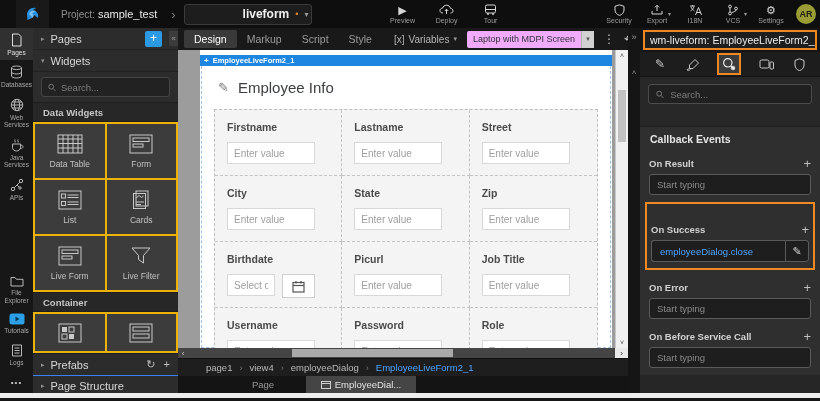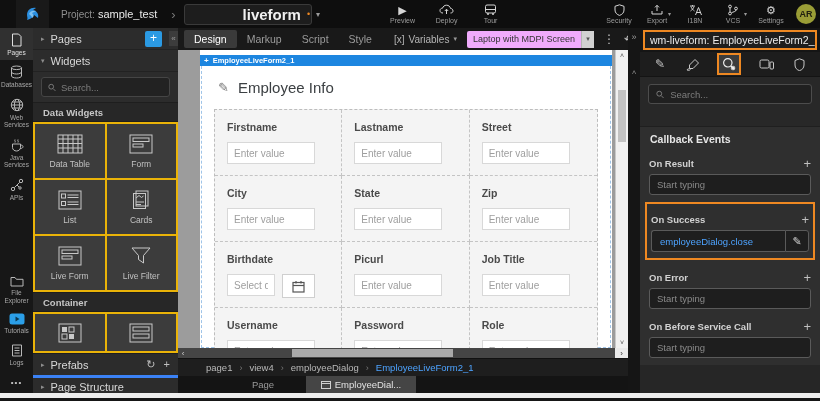--- a/index.html
+++ b/index.html
@@ -9,21 +9,21 @@
     background: #101010; font-family: "Liberation Sans", sans-serif;
     -webkit-font-smoothing: antialiased;
   }
   
   .topbar { position:absolute; top:0; left:0; right:0; height:28px; background:#0e0e0e; display:flex; align-items:center;margin-left:16px; }
   .logo { width:33px; height:28px; background:#191919; display:flex; align-items:center; justify-content:center; }
   .proj { margin-left:12px; font-size:10px; color:#8f8f8f; white-space:nowrap; }
   .proj b { color:#e8e8e8; font-size:11px; font-weight:normal; margin-left:3px; }
   .tb-sep { color:#7a7a7a; font-size:13px; margin:0 8px 0 14px; }
   .page-select { display:flex; align-items:center; gap:6px; background:#1d1d1d; border:1px solid #3a3a3a; border-radius:3px; height:21px; width:128px; padding:0 6px; }
-  .page-select .pname { color:#f0f0f0; font-size:15px; font-weight:bold;padding-left:46px; }
+  .page-select .pname { color:#f0f0f0; font-size:12px; font-weight:bold;padding-left:46px; }
   .page-select .mod-dot { color:#ee8822; font-size:9px; }
   .page-select .chev { margin-left:auto; color:#9a9a9a; font-size:8px; }
   .tb-actions { display:flex; margin-left:72px; gap:6px; }
   .tbi { display:flex; flex-direction:column; align-items:center; width:38px; cursor:pointer; }
   .tbi .lab { font-size:7px; color:#9c9c9c; margin-top:1px; white-space:nowrap; }
   .tbi .glyph { color:#d6d6d6; font-size:11px; line-height:12px; height:12px; }
   .tb-right { display:flex; margin-left:auto; align-items:center; gap:0px; padding-right:4px; }
   .tbi .icw { position:relative; height:12px; display:flex; align-items:center; }
   .mini-chev { position:absolute; right:-8px; bottom:-1px; font-size:6px; color:#9a9a9a; }
   .avatar { width:20px; height:20px; border-radius:50%; background:#9a9d36; color:#20200f; font-size:9px; font-weight:bold; display:flex; align-items:center; justify-content:center; margin-left:6px; }
@@ -112,21 +112,21 @@
   .rtab.active { border:2px solid #ee8822; background:#3c3c3c; }
   .rtab .pg { font-size:12px; }
   .rsearch { margin:7px 8px 0; height:20px; background:#202020; border:1px solid #4c4c4c; border-radius:3px; display:flex; align-items:center; padding:0 7px; gap:6px; flex:none; }
   .rhead { margin-top:22px; background:#2f2f2f; border-top:1px solid #1f1f1f; color:#e6e6e6; font-size:10.5px; font-weight:bold; padding:6px 10px; flex:none; }
   .callbacks { padding:2px 9px 0; background:#2f2f2f; flex:none; }
   .evt-row { display:flex; align-items:center; justify-content:space-between; height:21px; }
   .evt-label { color:#d2d2d2; font-size:9.5px; font-weight:bold; }
   .evt-plus { color:#c0c0c0; font-size:13px; cursor:pointer; }
   .evt-input { width:100%; height:21px; background:#1e1e1e; border:1px solid #5a5a5a; border-radius:3px; color:#ccc; font-size:9.5px; padding:0 7px; margin-bottom:7px; font-family:"Liberation Sans",sans-serif; outline:none; }
   .evt-input::placeholder { color:#8a8a8a; }
-  .success-group { border:2px solid #ee8822; margin:0 -4px 7px; padding:5px 4px 6px; }
+  .success-group { border:2px solid #ee8822; margin:0 -4px 7px; padding:15px 4px 6px; }
   .evt-value { display:flex; }
   .val-box { flex:1; height:22px; background:#1e1e1e; border:1px solid #5a5a5a; border-right:none; border-radius:3px 0 0 3px; display:flex; align-items:center; padding-left:8px; color:#4da3ff; font-size:9.5px; cursor:pointer; }
   .edit-btn { width:24px; height:22px; background:#1e1e1e; border:1px solid #5a5a5a; border-radius:0 3px 3px 0; color:#d0d0d0; font-size:11px; display:flex; align-items:center; justify-content:center; cursor:pointer; }
   .rfill { flex:1; background:#262626; }
   
   .bottomstrip { position:absolute; left:0; right:0; bottom:0; height:8px; background:#ededed; border-bottom:3px solid #161616; }
   svg { display:block; }
 </style>
 </head>
 <body>
@@ -383,21 +383,21 @@
       </div>
     </div>
     <div class="lp-row footrow">
       <span class="tri">▸</span>
       <span class="lp-title">Prefabs</span>
       <span class="foot-ics">
         <span>↻</span>
         <span>+</span>
       </span>
     </div>
-    <div class="lp-row" style="border-top:3px solid #3b82f6;">
+    <div class="lp-row" style="border-top:1px solid #3b82f6;">
       <span class="tri">▸</span>
       <span class="lp-title">Page Structure</span>
     </div>
   </aside>
 
   <main class="center">
     <div class="ctoolbar">
       <span class="ctab active">Design</span>
       <span class="ctab">Markup</span>
       <span class="ctab">Script</span>

